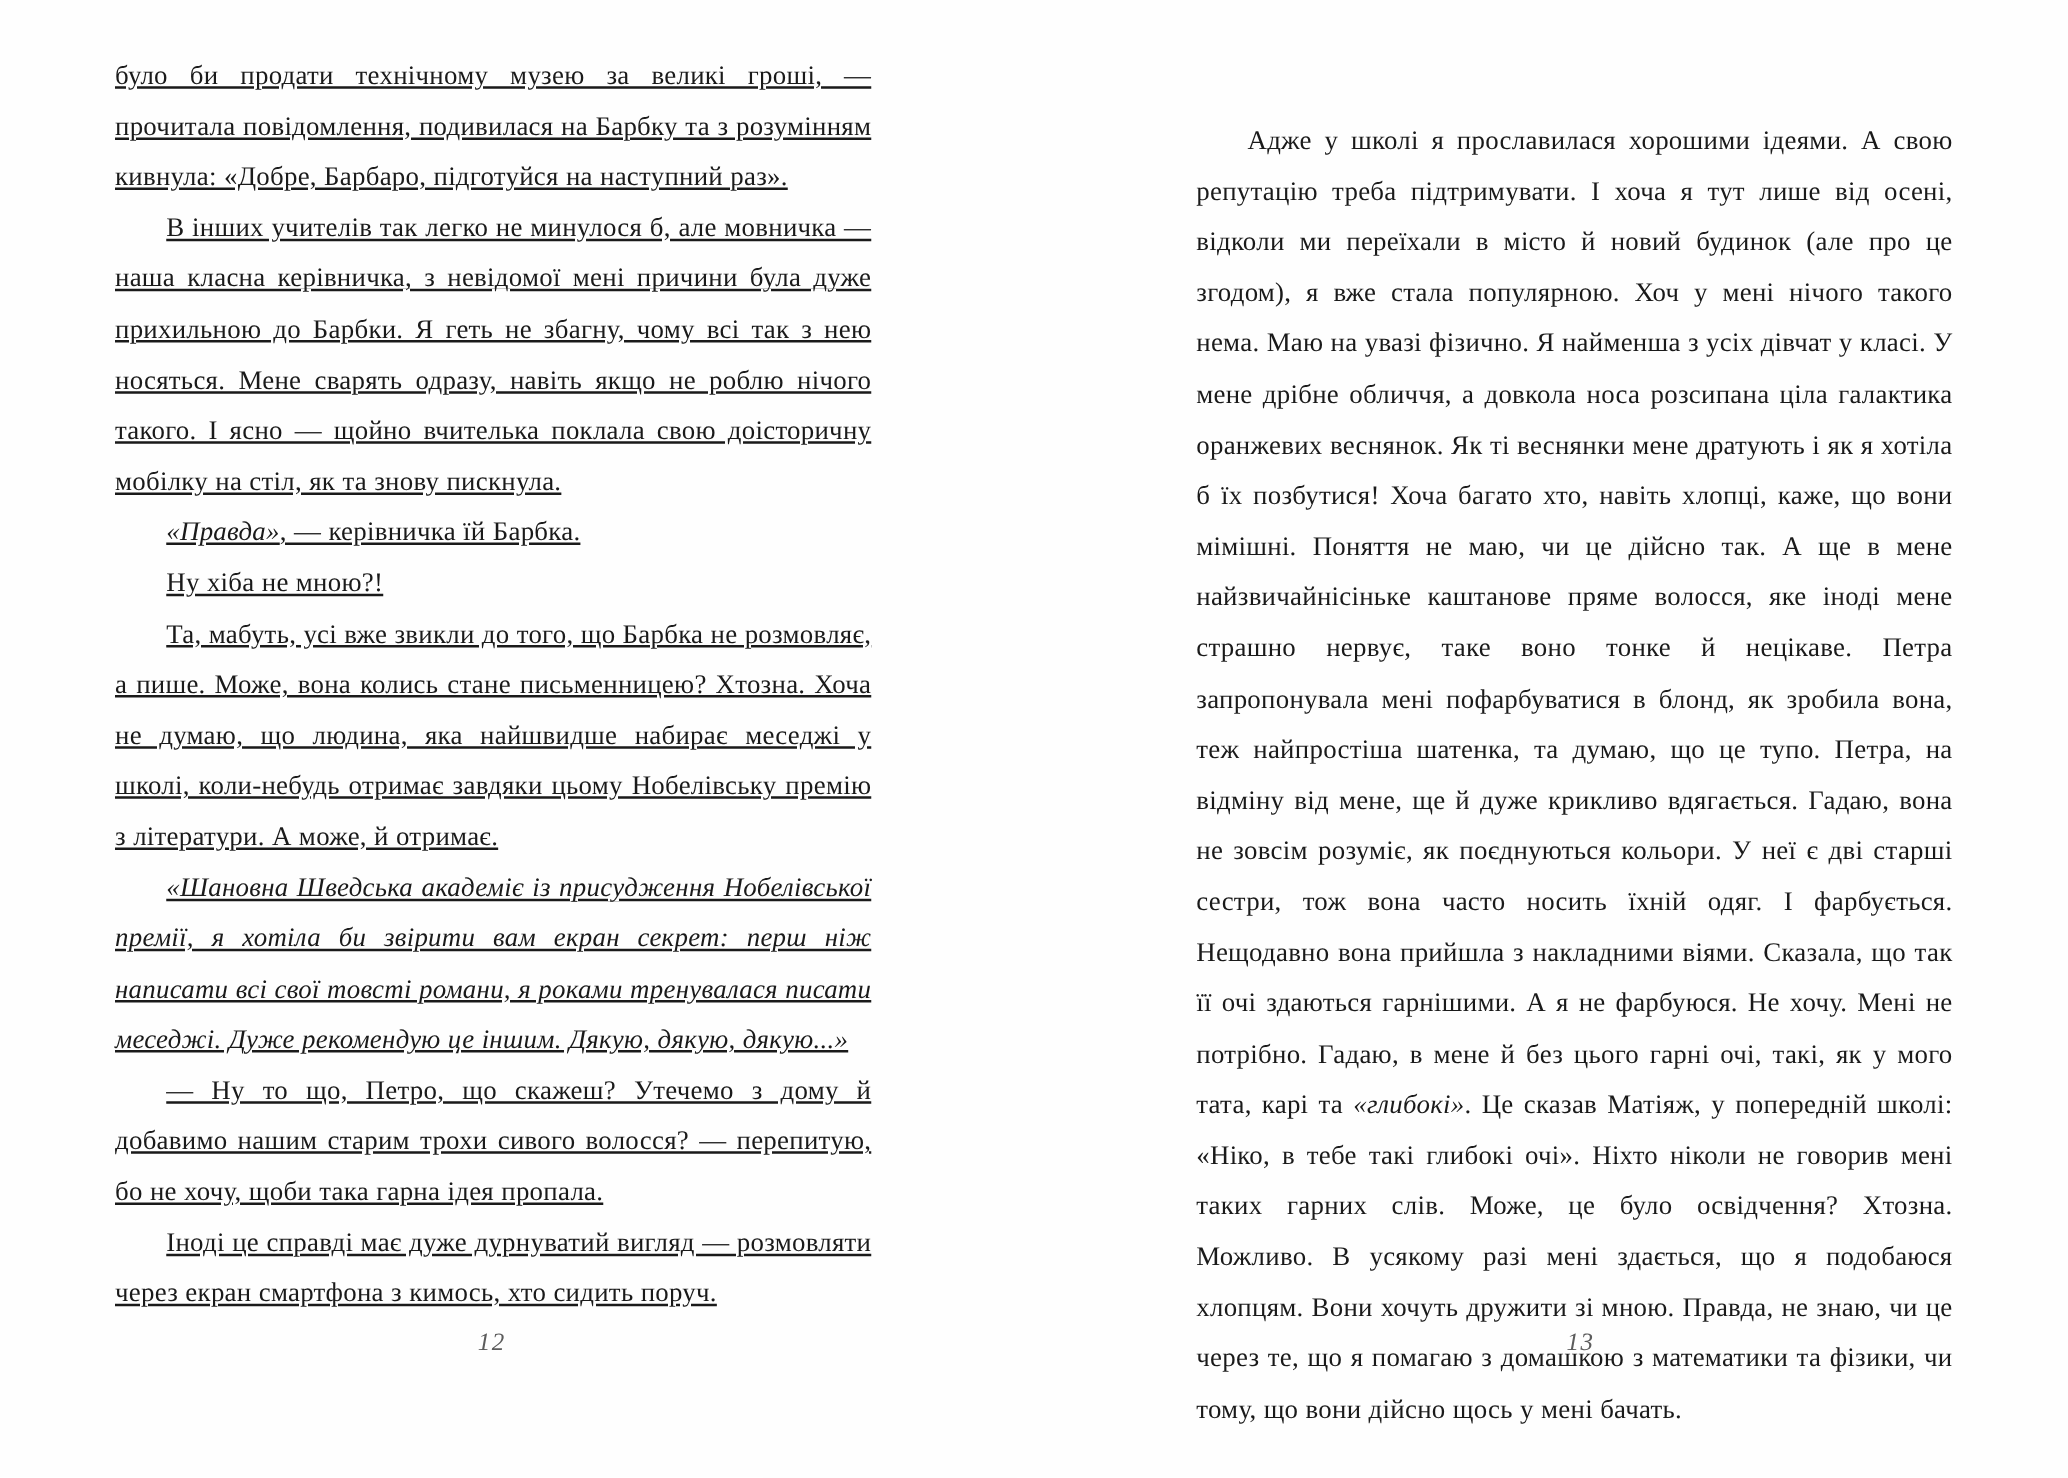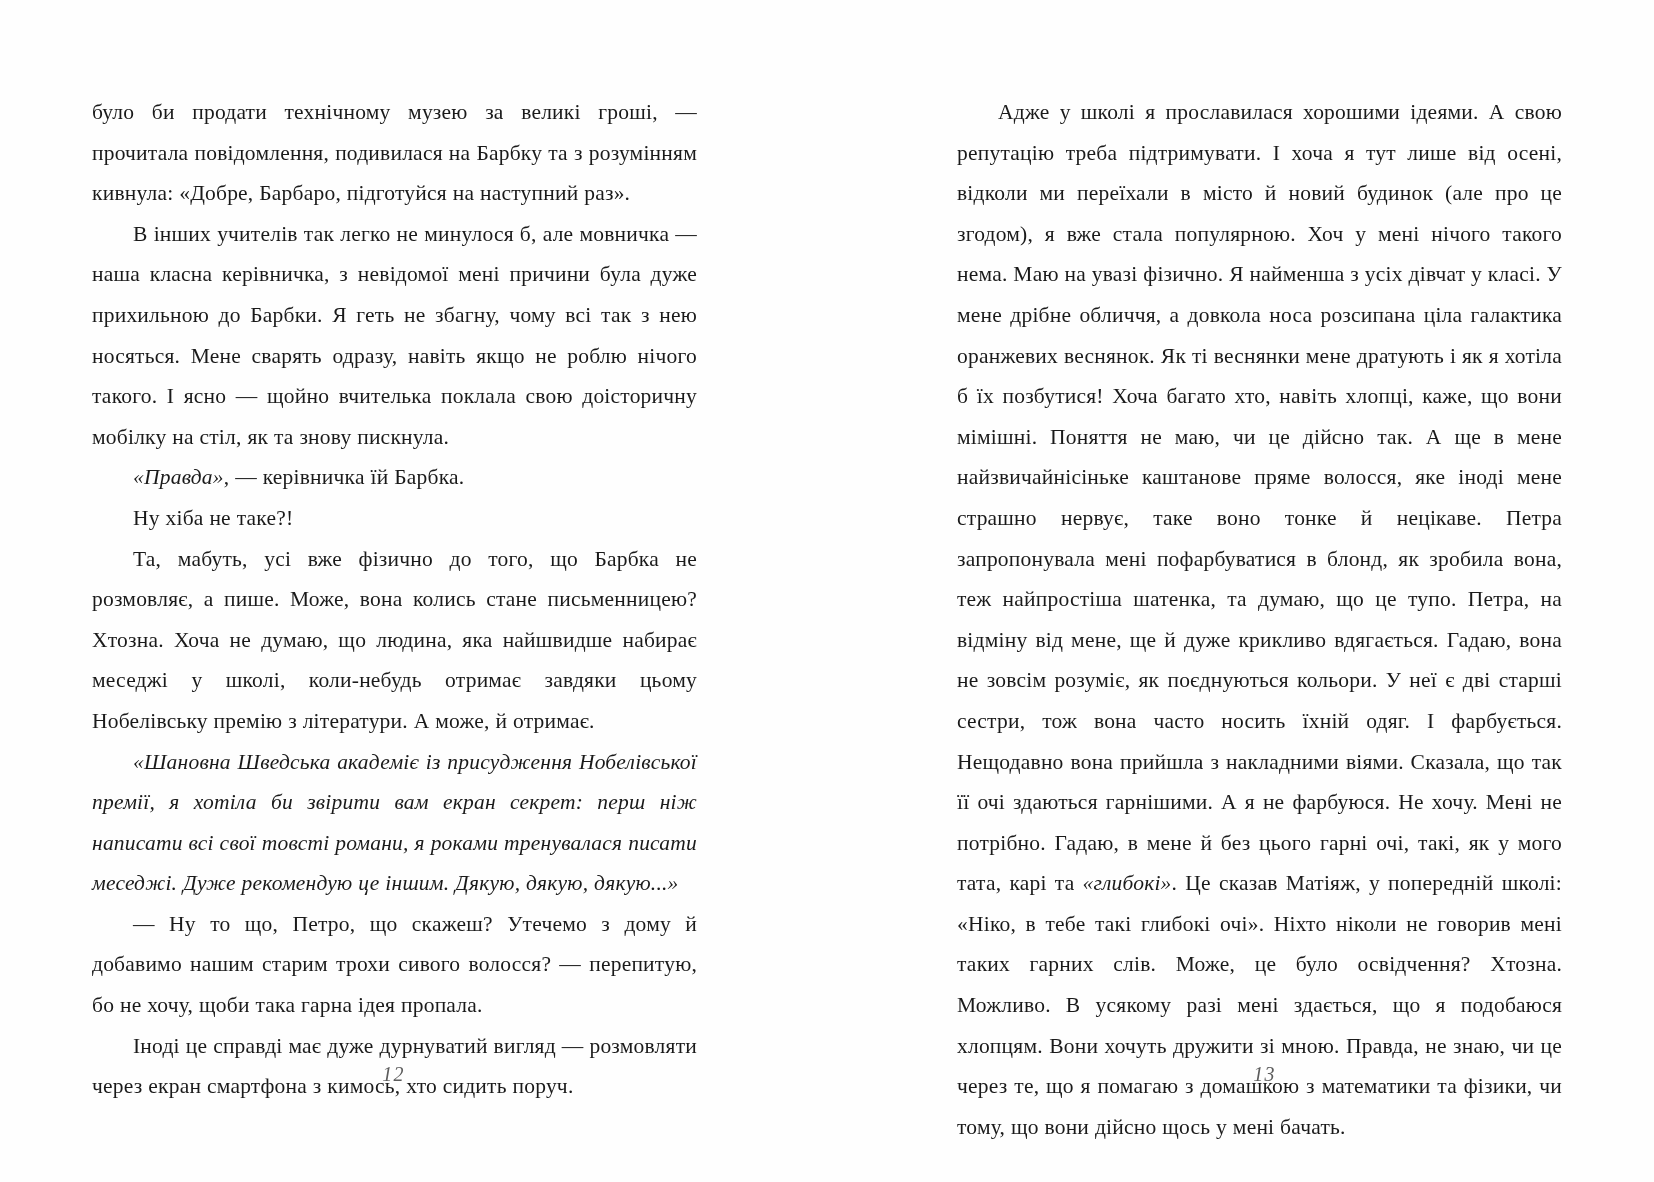--- a/index.html
+++ b/index.html
@@ -26,21 +26,21 @@
   }
 
   .page {
     position: relative;
     width: 827px;
     height: 1182px;
     box-sizing: border-box;
     background: #fefefe;
   }
 
-  .page-left  { padding: 92px 130px 0 92px; }
+  .page-left  { padding: 40px 130px 0 92px; text-decoration: underline; }
   .page-right { padding: 92px 92px 0 130px; }
 
   .text-block {
     font-size: 21.5px;
     line-height: 40.6px;
     text-align: justify;
     text-justify: inter-word;
     hyphens: manual;
     letter-spacing: 0.01em;
     word-spacing: 0.01em;
@@ -96,23 +96,23 @@
     <div class="text-block">
 
       <p class="no-indent">було би продати технічному музею за великі гроші, — прочитала повідомлення, подивилася на Барбку та з розумінням кивнула: «Добре, Барбаро, підготуйся на наступний раз».</p>
 
       <p>В інших учителів так легко не минулося б, але мовничка — наша класна керівничка, з невідомої мені причини була дуже прихильною до Барбки. Я геть не збагну, чому всі так з нею носяться. Мене сварять одразу, навіть якщо не роблю нічого такого. І ясно — щойно вчителька поклала свою доісторичну мобілку на стіл, як та знову пискнула.</p>
 
       <p>
         <em>«Правда»</em><span>, — керівничка їй Барбка.</span>
       </p>
 
-      <p>Ну хіба не таке?!</p>
+      <p>Ну хіба не мною?!</p>
 
-      <p>Та, мабуть, усі вже фізично до того, що Барбка не розмовляє, а пише. Може, вона колись стане письменницею? Хтозна. Хоча не думаю, що людина, яка найшвидше набирає меседжі у школі, коли-небудь отримає завдяки цьому Нобелівську премію з літератури. А може, й отримає.</p>
+      <p>Та, мабуть, усі вже звикли до того, що Барбка не розмовляє, а пише. Може, вона колись стане письменницею? Хтозна. Хоча не думаю, що людина, яка найшвидше набирає меседжі у школі, коли-небудь отримає завдяки цьому Нобелівську премію з літератури. А може, й отримає.</p>
 
       <p class="italic">«Шановна Шведська академіє із присудження Нобелівської премії, я хотіла би звірити вам екран секрет: перш ніж написати всі свої товсті романи, я роками тренувалася писати меседжі. Дуже рекомендую це іншим. Дякую, дякую, дякую...»</p>
 
       <p>— Ну то що, Петро, що скажеш? Утечемо з дому й добавимо нашим старим трохи сивого волосся? — перепитую, бо не хочу, щоби така гарна ідея пропала.</p>
 
       <p>Іноді це справді має дуже дурнуватий вигляд — розмовляти через екран смартфона з кимось, хто сидить поруч.</p>
 
     </div>
 
     <div class="folio">12</div>

